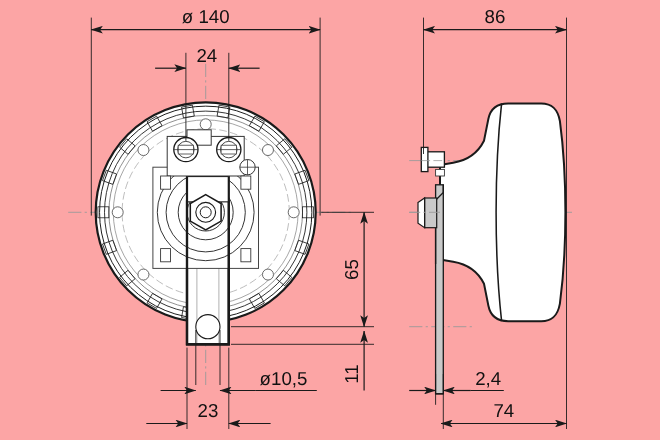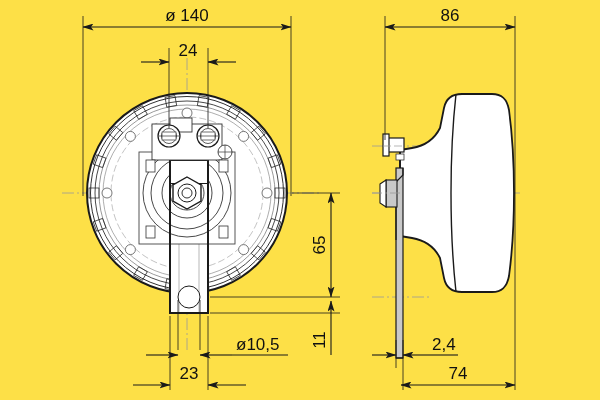--- a/index.html
+++ b/index.html
@@ -1,18 +1,18 @@
 <!DOCTYPE html>
 <html><head>
 <meta charset="utf-8">
 <style>
   html,body{margin:0;padding:0;background:#ffffff;}
   body{width:600px;height:400px;overflow:hidden;
        font-family:"Liberation Sans", sans-serif;}
-  #stage{position:relative;width:600px;height:400px;background:#fde047;}
+  #stage{position:relative;width:600px;height:400px;background:#fca5a5;}
   svg.draw{position:absolute;left:0;top:0;width:600px;height:400px;}
   text{font-family:"Liberation Sans", sans-serif;fill:#111;}
 </style>
 </head>
 <body>
 
 <div id="stage">
   <svg class="draw" viewBox="0 0 600 400">
     <defs>
       <marker id="ar" markerWidth="11" markerHeight="7" refX="10.5" refY="3.5" orient="auto" markerUnits="userSpaceOnUse">

